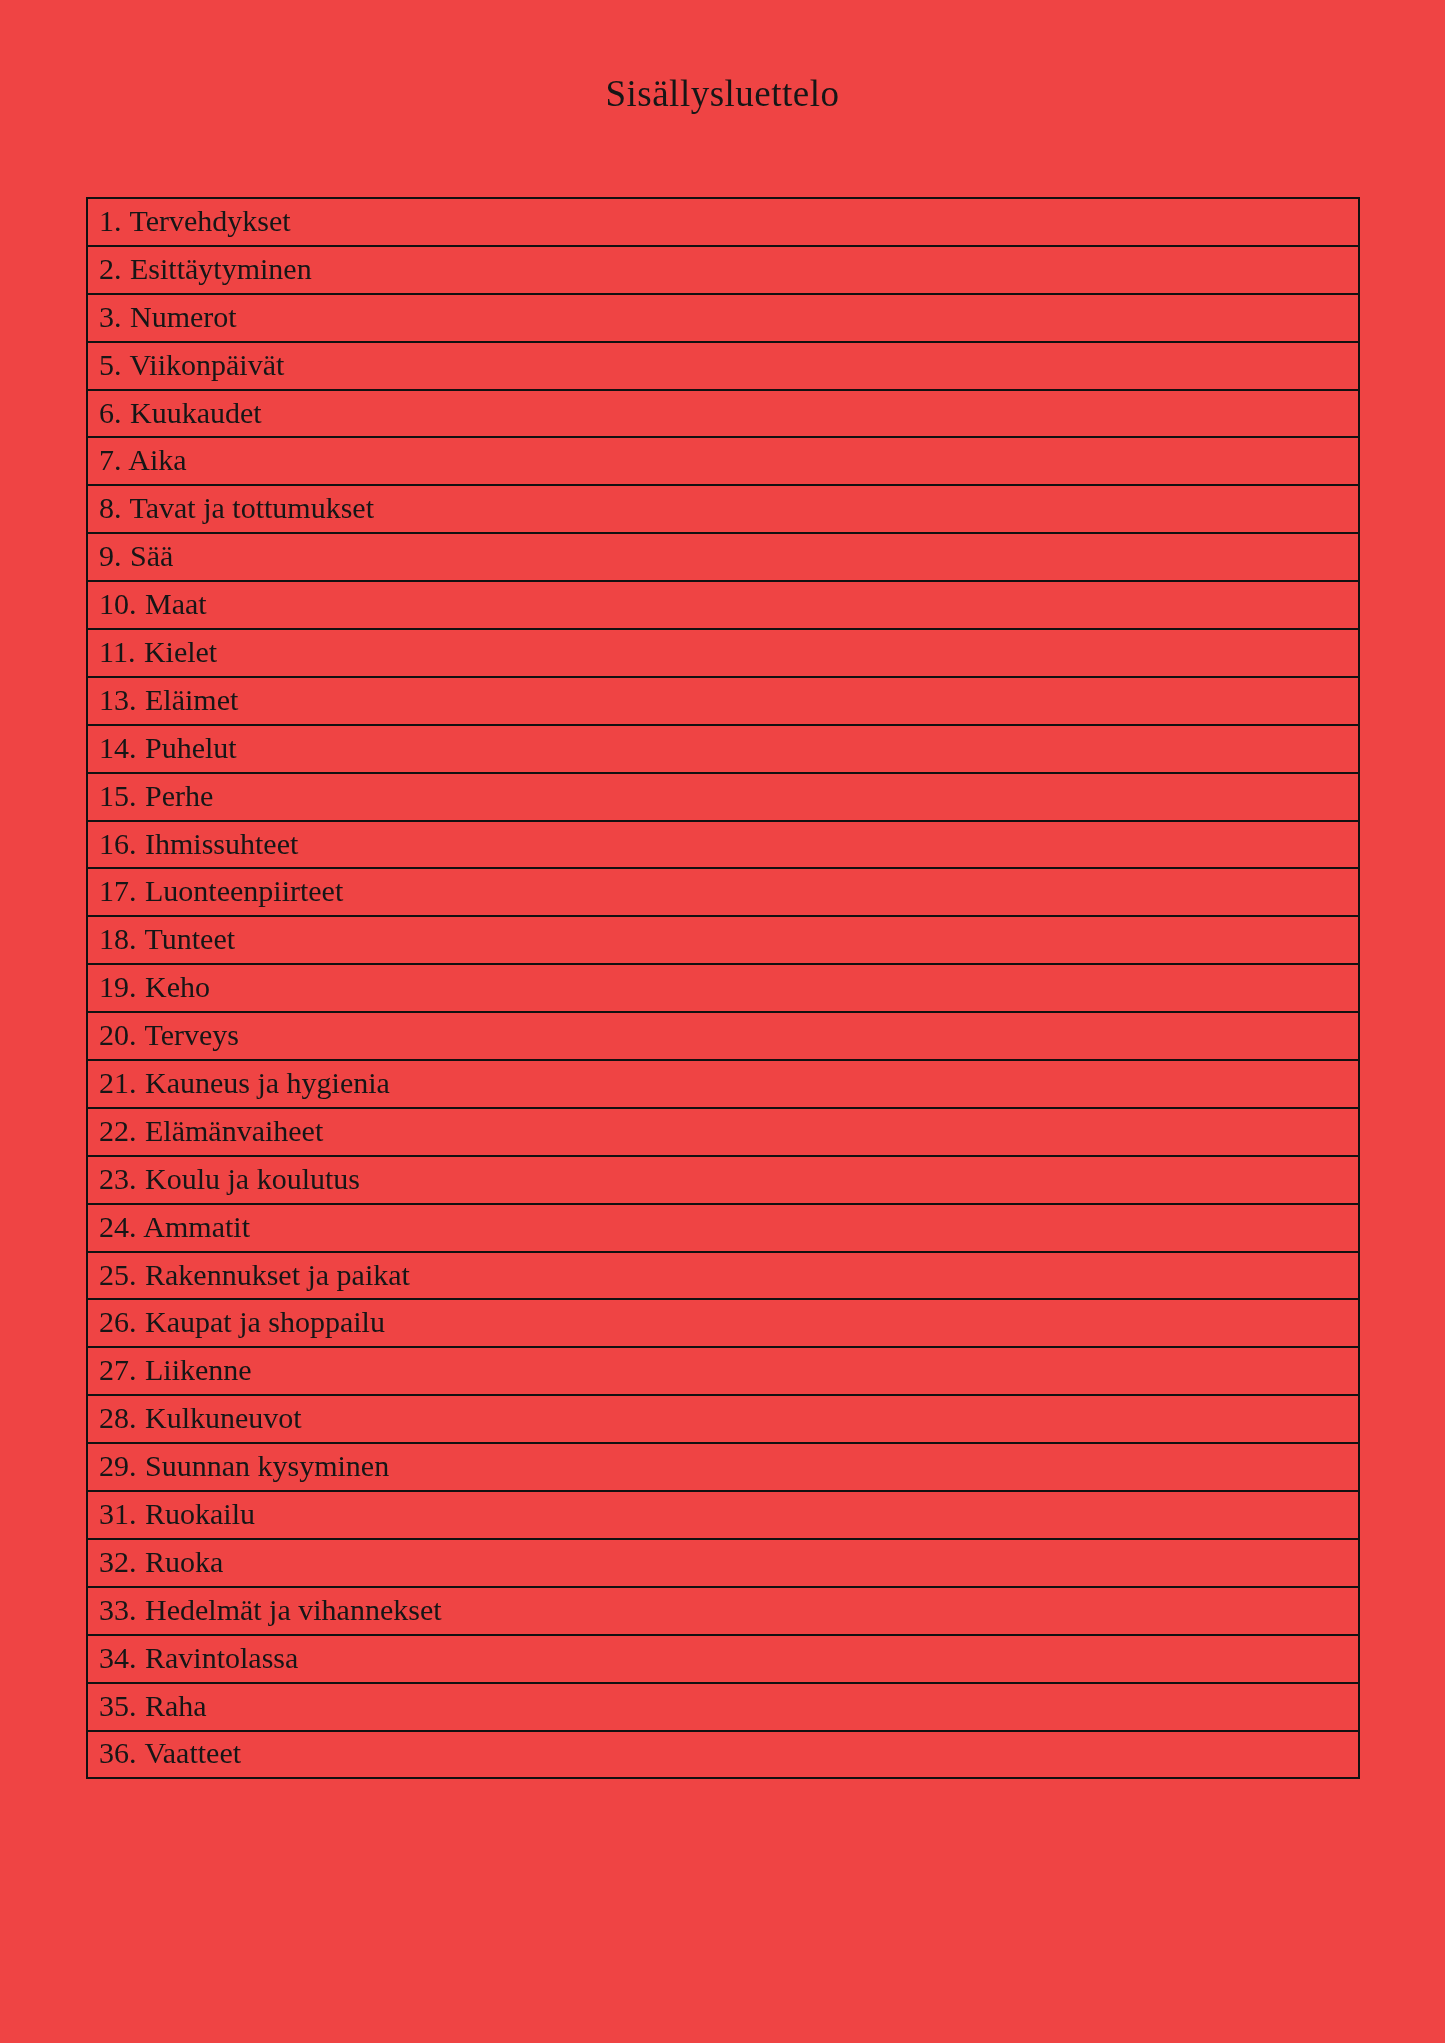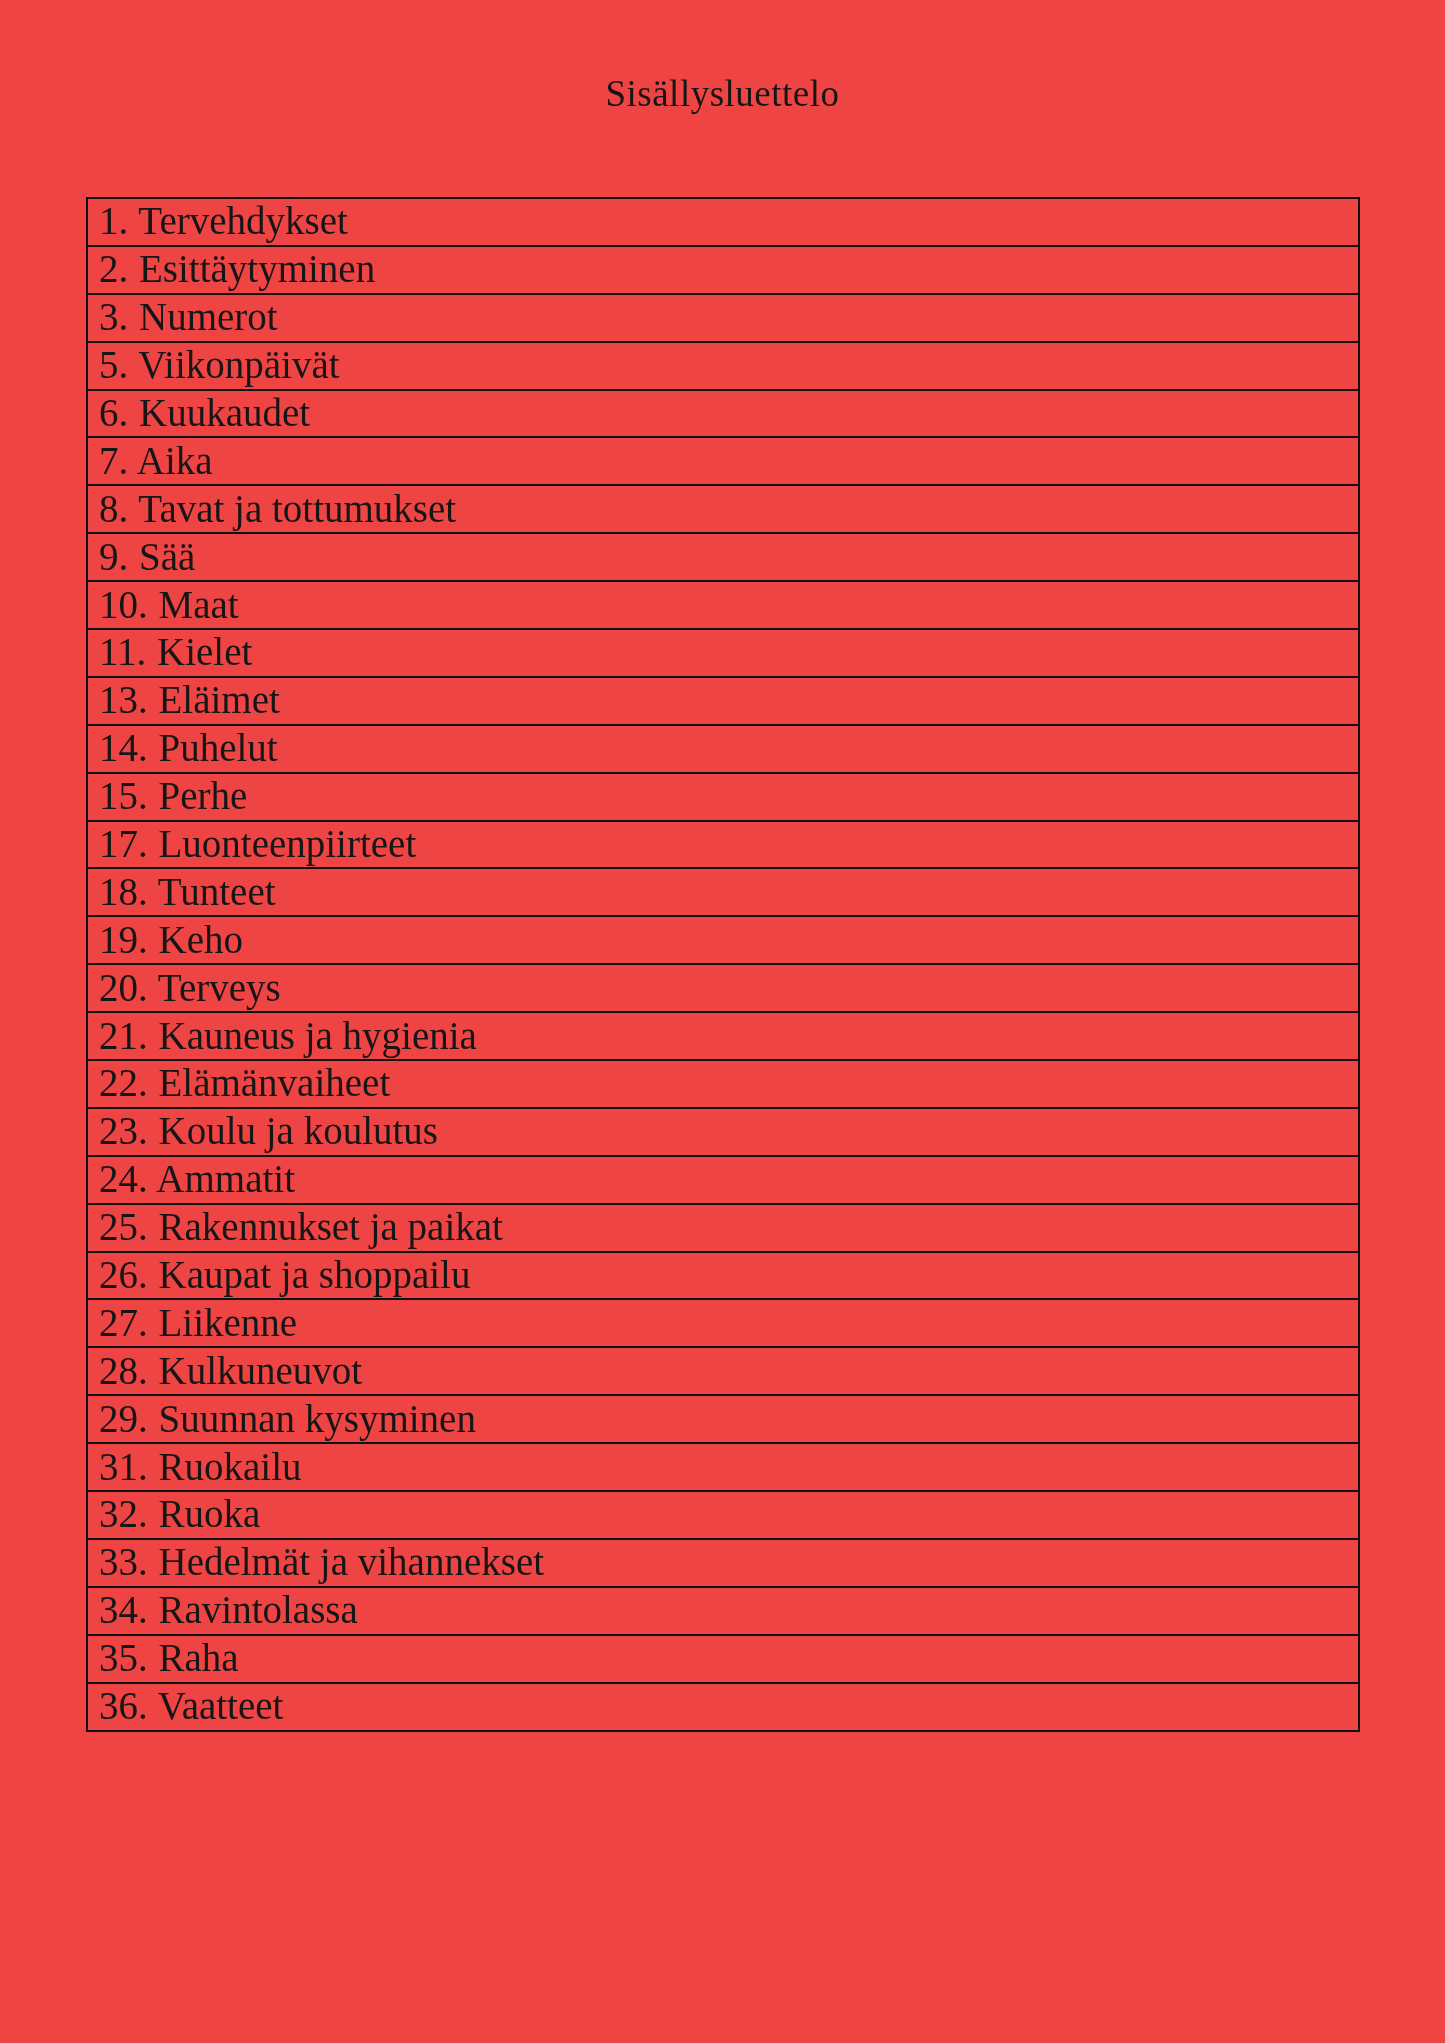--- a/index.html
+++ b/index.html
@@ -33,21 +33,21 @@
     left: 86px;
     top: 197px;
     width: 1274px;
     border-collapse: collapse;
     table-layout: fixed;
   }
   table.toc td {
     border: 2px solid #111111;
     height: 43.9px;
     padding: 0 10px 2px 11px;
-    font-size: 39px;
+    font-size: 30px;
     line-height: 1;
     vertical-align: middle;
     white-space: nowrap;
     overflow: hidden;
   }
   .entry-number { margin-right: 1px; }
 </style>
 </head>
 <body>
 
@@ -89,20 +89,23 @@
         <td><span class="entry-number">11.</span> <span>Kielet</span></td>
       </tr>
         <tr>
         <td><span class="entry-number">13.</span> <span>Eläimet</span></td>
       </tr>
         <tr>
         <td><span class="entry-number">14.</span> <span>Puhelut</span></td>
       </tr>
         <tr>
         <td><span class="entry-number">15.</span> <span>Perhe</span></td>
+      </tr>
+        <tr>
+        <td><span class="entry-number">16.</span> <span>Ihmissuhteet</span></td>
       </tr>
         <tr>
         <td><span class="entry-number">17.</span> <span>Luonteenpiirteet</span></td>
       </tr>
         <tr>
         <td><span class="entry-number">18.</span> <span>Tunteet</span></td>
       </tr>
         <tr>
         <td><span class="entry-number">19.</span> <span>Keho</span></td>
       </tr>

